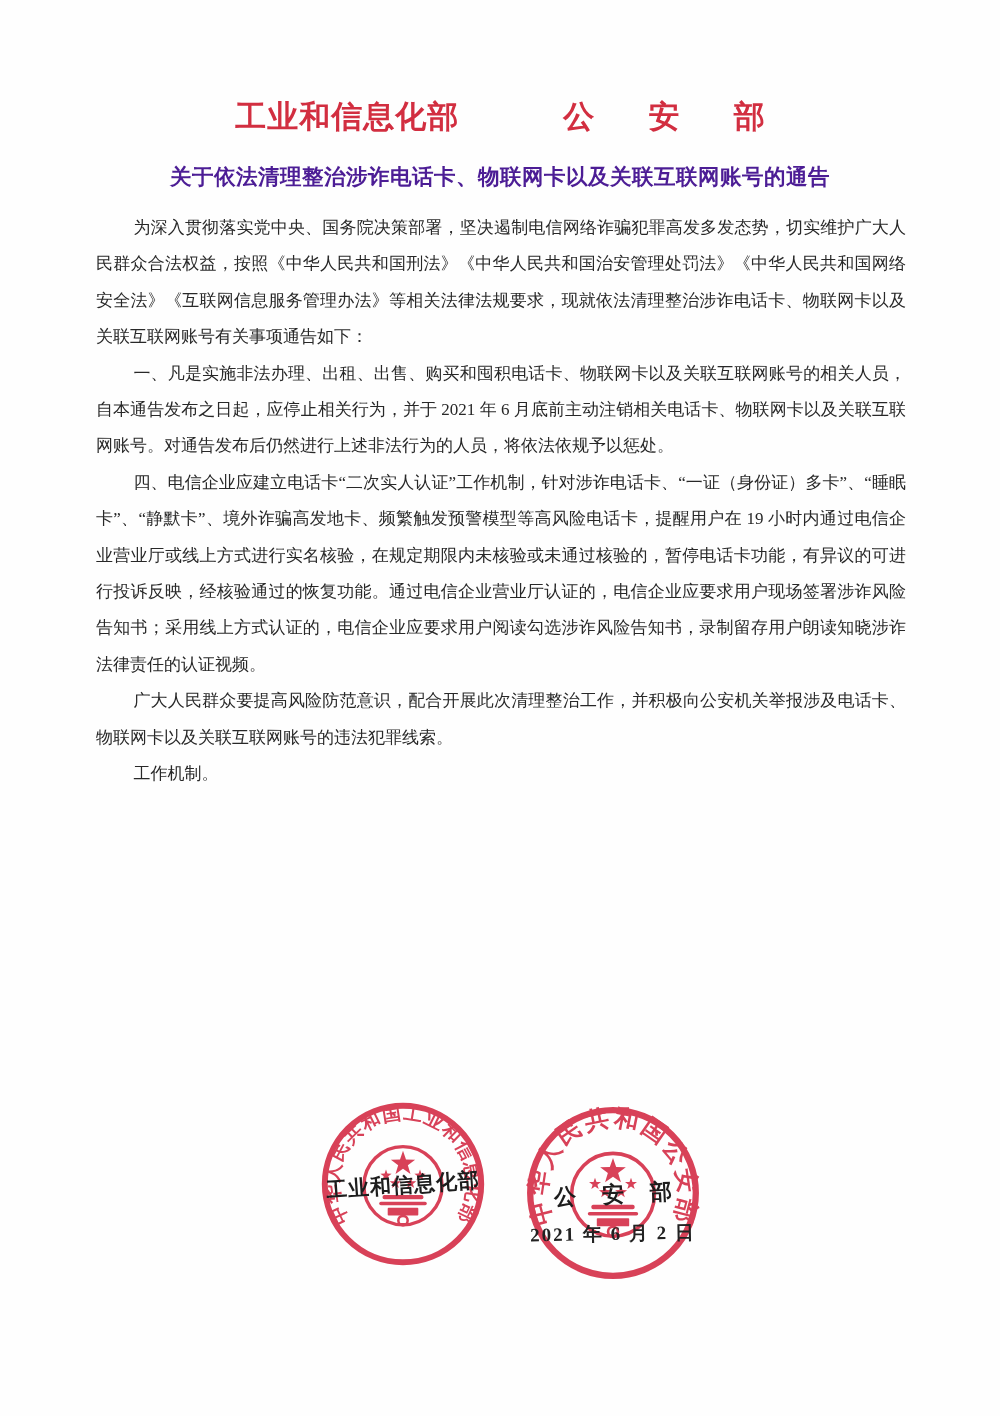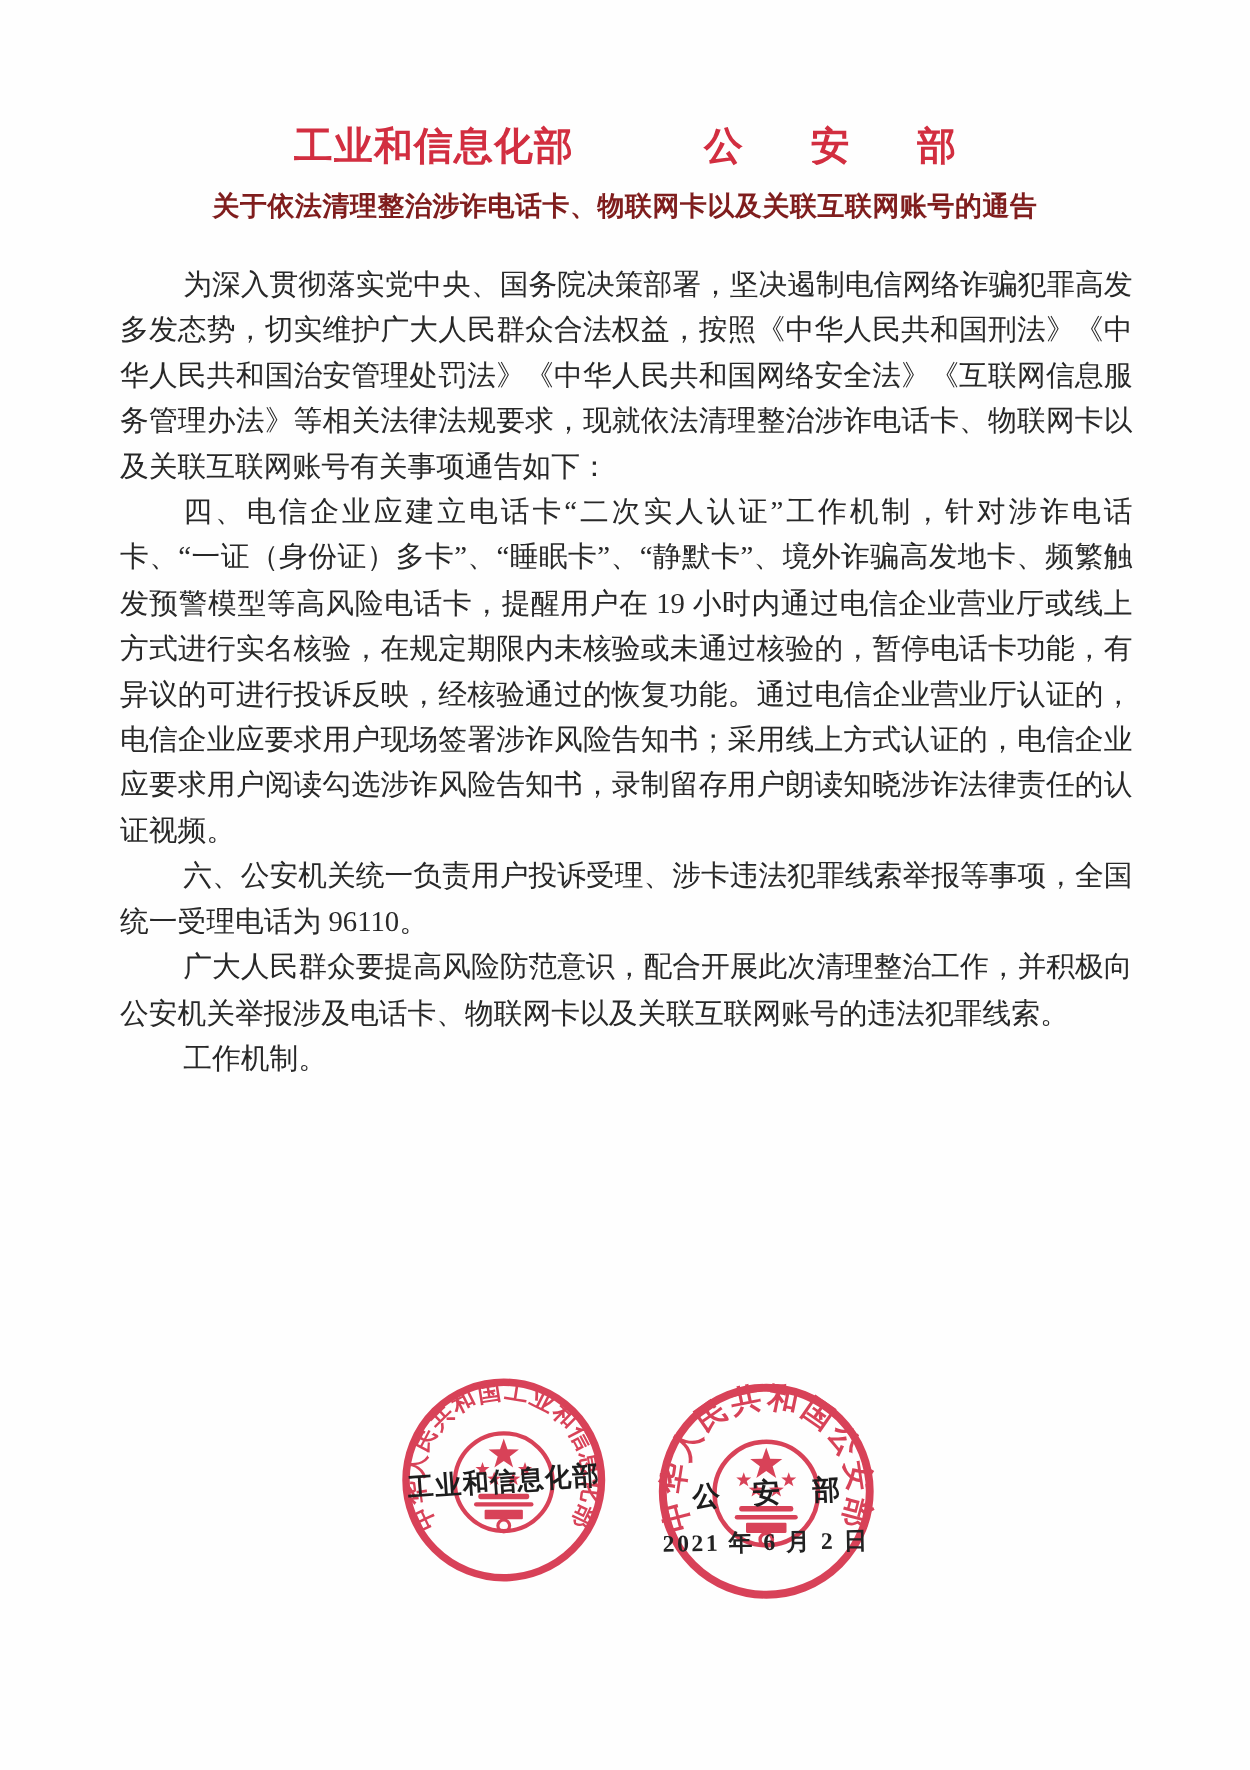--- a/index.html
+++ b/index.html
@@ -32,35 +32,35 @@
     white-space:nowrap;
   }
   .red-header .spread{
     letter-spacing:1.75em;
     margin-right:-1.75em;
   }
   
   .doc-title{
     position:absolute;
     top:150px; left:0; right:0;
-    margin:0;
+    margin:12px;
     text-align:center;
     font-size:21.5px;
     font-weight:bold;
-    color:#7f1d1d;
+    color:#4c1d95;
     letter-spacing:0.5px;
     white-space:nowrap;
   }
   
   .body-text{
     position:absolute;
     top:210px;
     left:96px;
     width:810px;
-    font-size:23px;
+    font-size:17px;
     line-height:36.4px;
     text-align:justify;
     color:#282828;
   }
   .body-text p{
     margin:0;
     text-indent:2.2em;
     word-break:break-all;
   }
   
@@ -116,22 +116,22 @@
 
   <header class="red-header">
     <span>工业和信息化部</span>
     <span class="spread">公安部</span>
   </header>
 
   <h1 class="doc-title">关于依法清理整治涉诈电话卡、物联网卡以及关联互联网账号的通告</h1>
 
   <main class="body-text">
     <p>为深入贯彻落实党中央、国务院决策部署，坚决遏制电信网络诈骗犯罪高发多发态势，切实维护广大人民群众合法权益，按照《中华人民共和国刑法》《中华人民共和国治安管理处罚法》《中华人民共和国网络安全法》《互联网信息服务管理办法》等相关法律法规要求，现就依法清理整治涉诈电话卡、物联网卡以及关联互联网账号有关事项通告如下：</p>
+    <p>一、凡是实施非法办理、出租、出售、购买和囤积电话卡、物联网卡以及关联互联网账号的相关人员，自本通告发布之日起，应停止相关行为，并于 2021 年 6 月底前主动注销相关电话卡、物联网卡以及关联互联网账号。对通告发布后仍然进行上述非法行为的人员，将依法依规予以惩处。</p>
     <p>四、电信企业应建立电话卡“二次实人认证”工作机制，针对涉诈电话卡、“一证（身份证）多卡”、“睡眠卡”、“静默卡”、境外诈骗高发地卡、频繁触发预警模型等高风险电话卡，提醒用户在 19 小时内通过电信企业营业厅或线上方式进行实名核验，在规定期限内未核验或未通过核验的，暂停电话卡功能，有异议的可进行投诉反映，经核验通过的恢复功能。通过电信企业营业厅认证的，电信企业应要求用户现场签署涉诈风险告知书；采用线上方式认证的，电信企业应要求用户阅读勾选涉诈风险告知书，录制留存用户朗读知晓涉诈法律责任的认证视频。</p>
-    <p>六、公安机关统一负责用户投诉受理、涉卡违法犯罪线索举报等事项，全国统一受理电话为 96110。</p>
     <p>广大人民群众要提高风险防范意识，配合开展此次清理整治工作，并积极向公安机关举报涉及电话卡、物联网卡以及关联互联网账号的违法犯罪线索。</p>
     <p>工作机制。</p>
   </main>
 
   <div class="seal seal-left">
     <svg viewBox="0 0 200 200">
       <defs>
         <path id="starA" d="M0,-10 L2.35,-3.24 L9.51,-3.09 L3.8,1.24 L5.88,8.09 L0,4 L-5.88,8.09 L-3.8,1.24 L-9.51,-3.09 L-2.35,-3.24 Z"></path>
         <path id="arcL" d="M 37.7 143.6 A 76 76 0 1 1 162.3 143.6" fill="none"></path>
       </defs>

